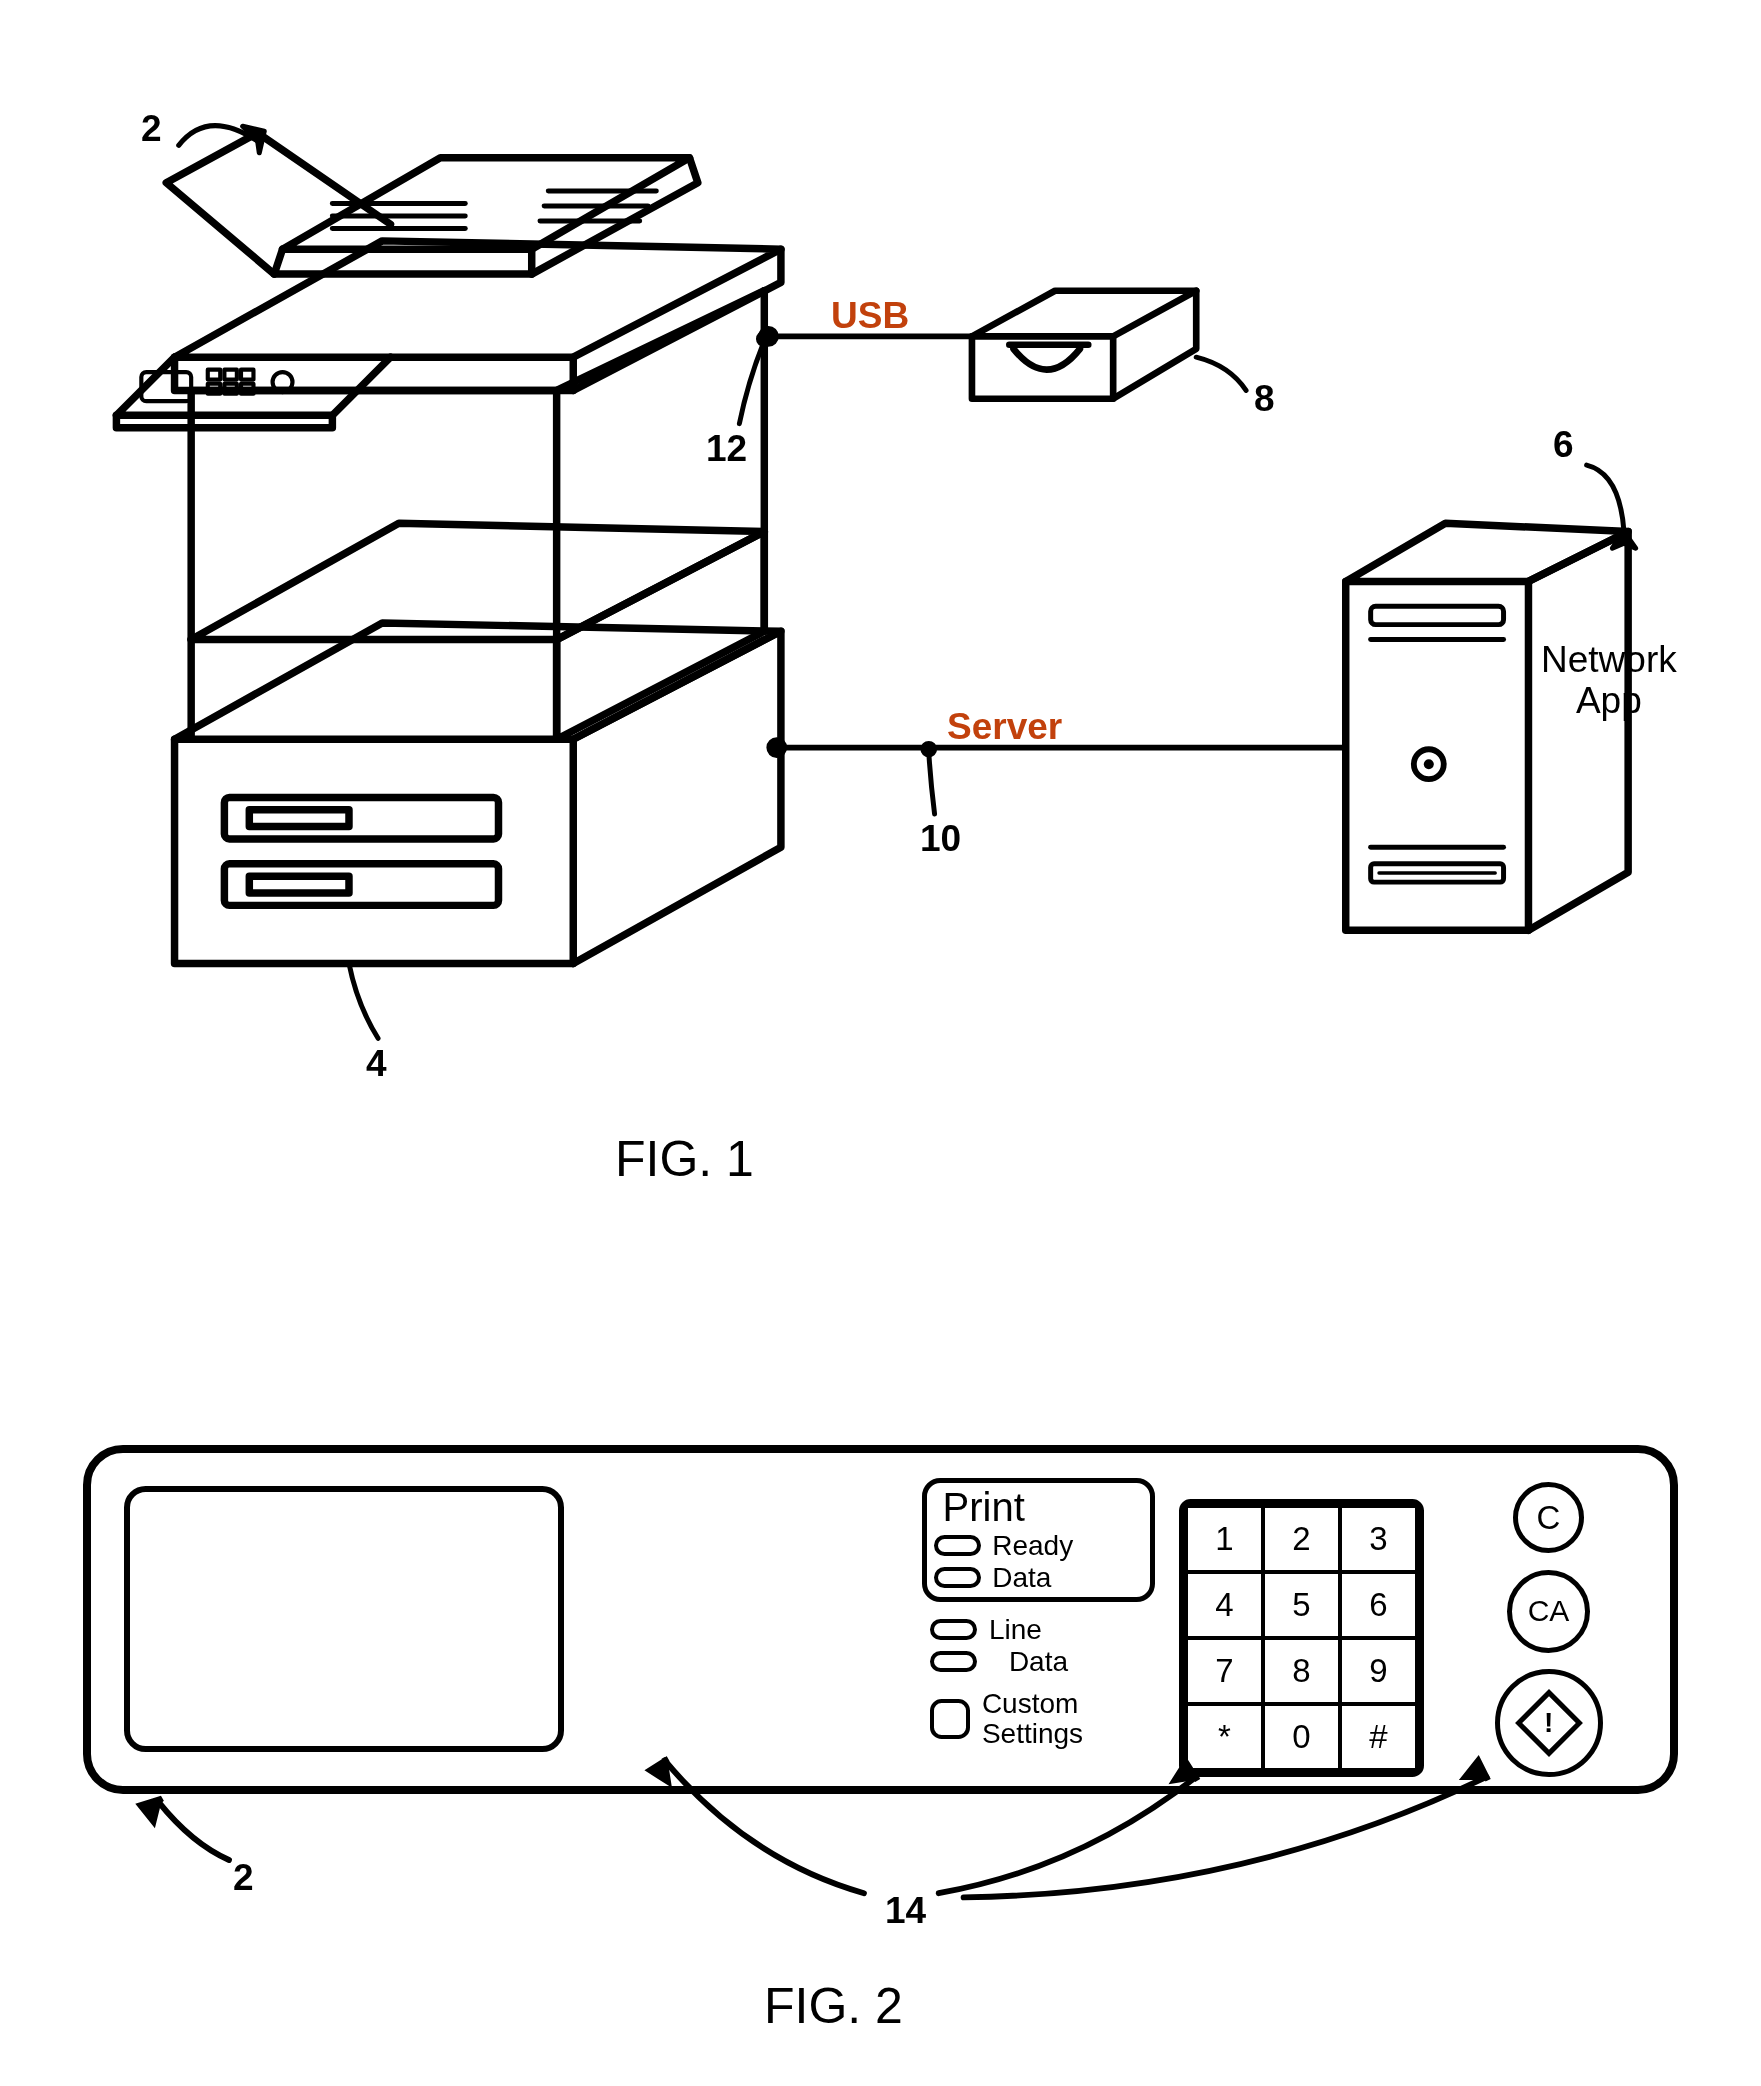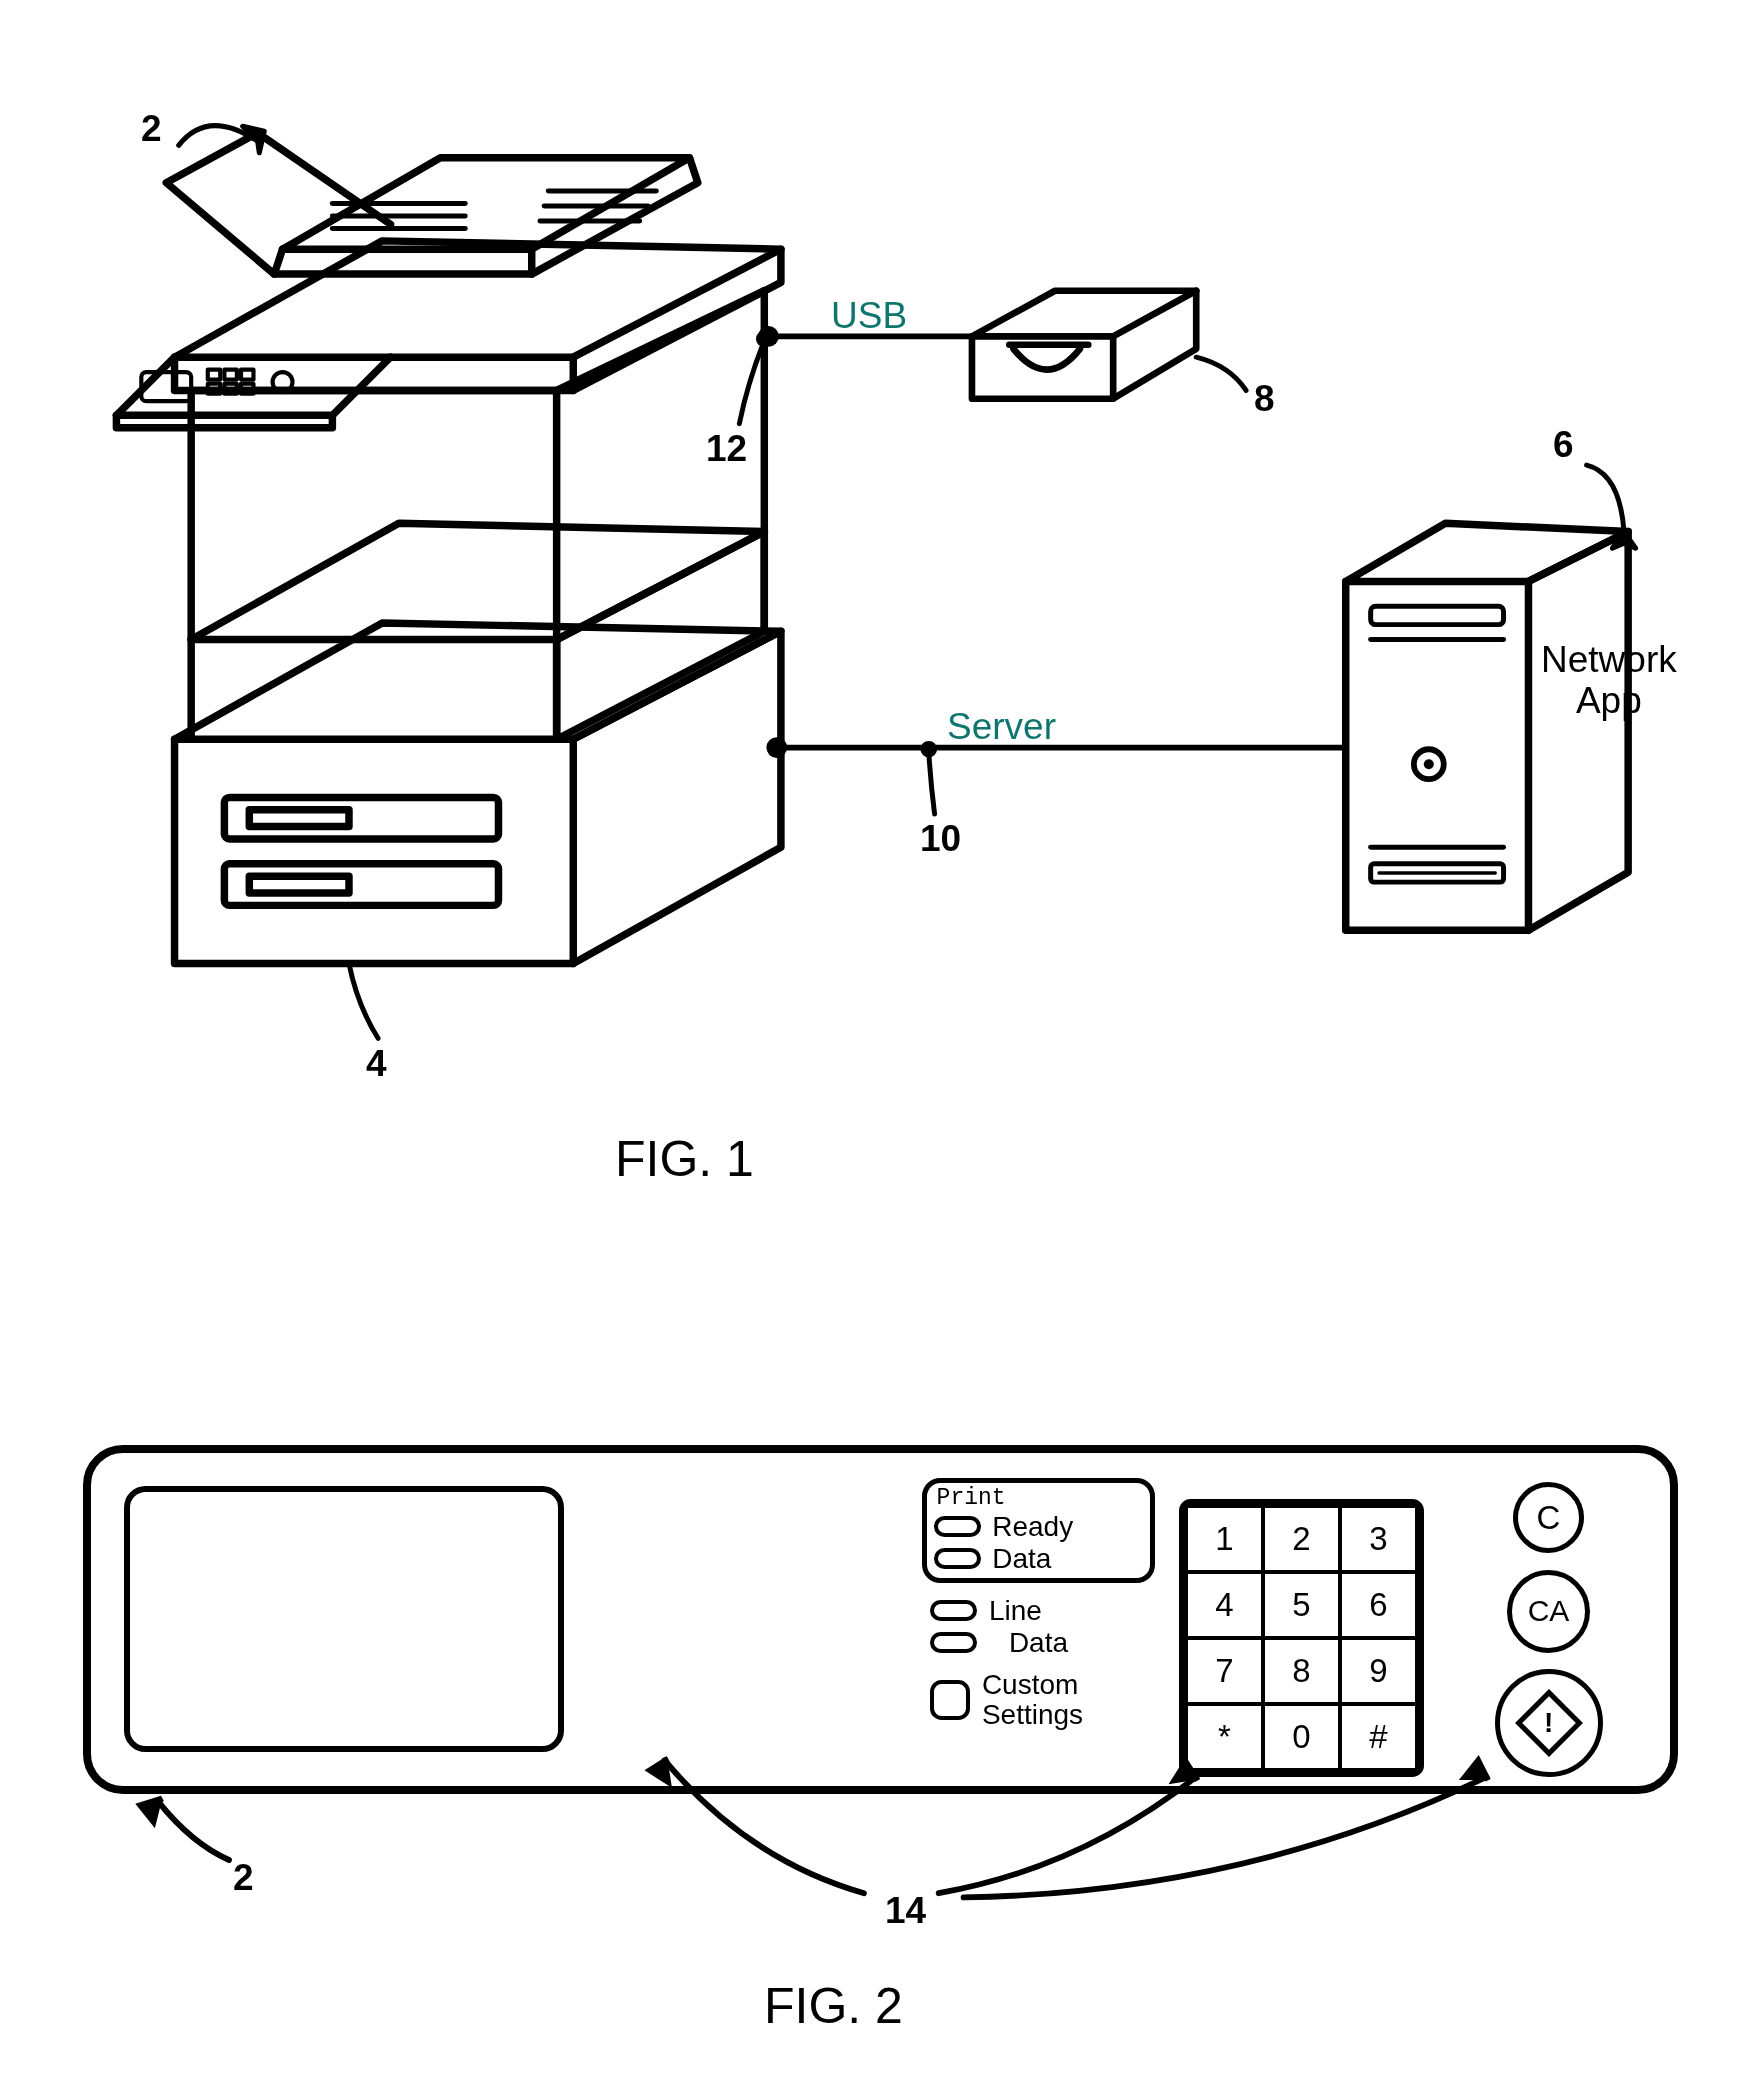--- a/index.html
+++ b/index.html
@@ -9,22 +9,22 @@
     font-family: Arial, Helvetica, sans-serif;
   }
   .page {
     position: relative;
     width: 1762px;
     height: 2087px;
     background: #ffffff;
   }
   .abs { position: absolute; }
   .lbl {
-    font-weight: normal;
-    color: #0f766e;
+    font-weight: bold;
+    color: #c2410c;
   }
   .callout-num {
     font-size: 37px;
     font-weight: bold;
   }
   .fig-title {
     font-size: 50px;
     font-weight: normal;
   }
   svg { display: block; }
@@ -74,21 +74,21 @@
     top: 25px;
     width: 233px;
   }
   .status-box {
     border: 5px solid #000;
     border-radius: 18.3px;
     padding: 1.7px 6.6px 3.3px 6.6px;
     margin-bottom: 11.6px;
     box-sizing: border-box;
   }
-  .status-title { font-size: 23px; margin-left: 3px; font-family: Liberation Mono, monospace; }
+  .status-title { font-size: 40px; margin-left: 9px; }
   .status-row { display: flex; align-items: center; font-size: 28px; }
   .pill {
     border: 4.2px solid #000;
     border-radius: 20px;
     width: 47px; height: 21.6px;
     margin-right: 11.6px;
     box-sizing: border-box;
   }
   .sq {
     border: 4.2px solid #000;

